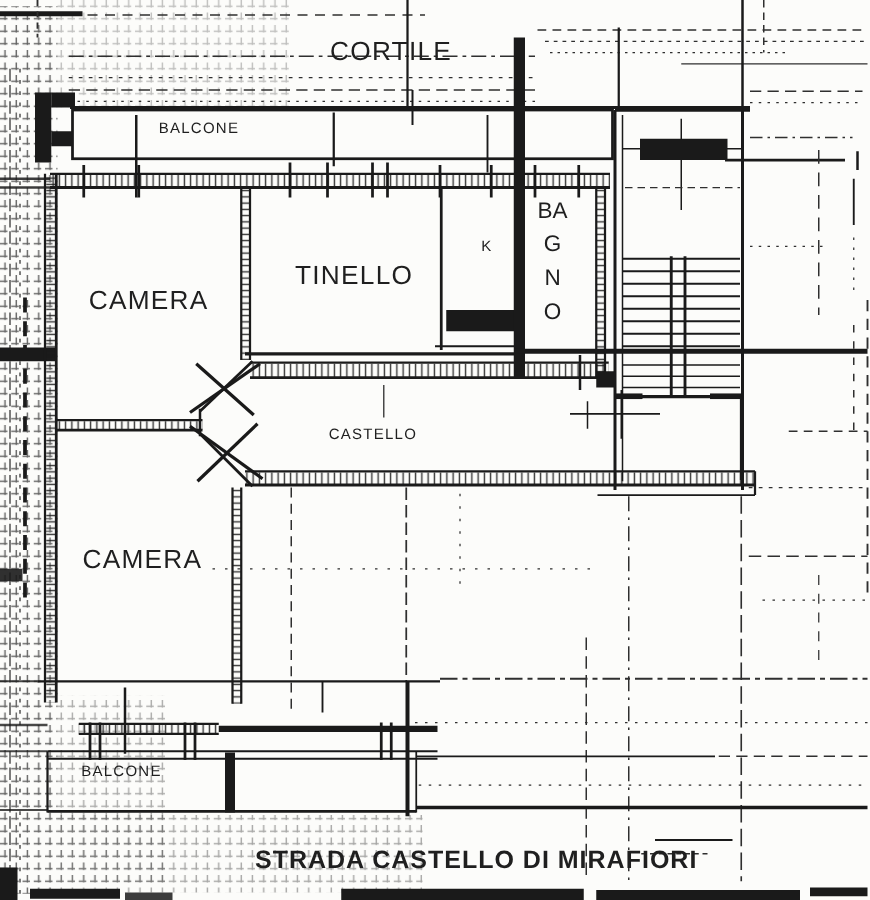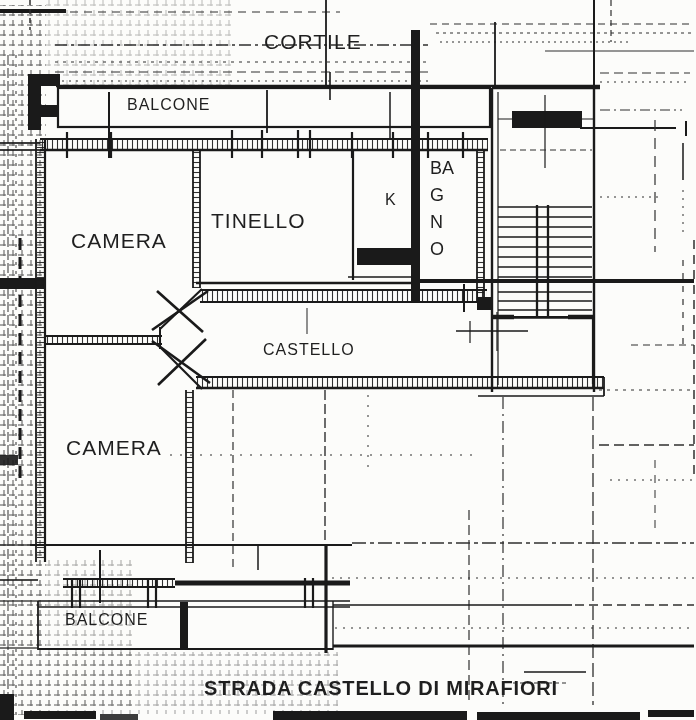--- a/index.html
+++ b/index.html
@@ -10,25 +10,25 @@
   }
   .stage svg{position:absolute;left:0;top:0;}
   svg .s{stroke:var(--ink);fill:none;stroke-linecap:butt;}
   svg .f{fill:var(--ink);stroke:none;}
   svg .n{stroke:#2f2f2f;fill:none;stroke-linecap:butt;}
   .lbl{
     position:absolute;color:#1f1f1f;font-size:21px;letter-spacing:1px;
     white-space:nowrap;line-height:1.1;
   }
   .lbl.vertical{
-    white-space:normal;word-break:break-all;width:24px;text-align:left;
+    white-space:normal;word-break:break-all;width:24px;text-align:center;
     line-height:27px;font-size:18px;letter-spacing:0;
   }
   .lbl.street{font-size:20px;letter-spacing:0.8px;}
-  .lbl.small{font-size:16px;}
+  .lbl.small{font-size:12px;}
 </style>
 </head>
 <body>
 
 <div class="stage">
 
 <svg width="696" height="720" viewBox="0 0 696 720">
   <defs>
     <pattern id="hatchV" width="5" height="12" patternUnits="userSpaceOnUse">
       <line x1="2.5" y1="0" x2="2.5" y2="12" stroke="#1a1a1a" stroke-width="1.1" opacity="0.9"></line>
@@ -260,21 +260,21 @@
     <rect class="f" x="100" y="714" width="38" height="6" opacity="0.85"></rect>
     <rect class="f" x="273" y="711" width="194" height="9"></rect>
     <rect class="f" x="477" y="712" width="163" height="8"></rect>
     <rect class="f" x="648" y="710" width="46" height="7"></rect>
   </g>
 </svg>
 
 <div class="lbl" style="left:264px;top:30px;">CORTILE</div>
 <div class="lbl small" style="left:127px;top:96px;">BALCONE</div>
 <div class="lbl" style="left:71px;top:229px;">CAMERA</div>
-<div class="lbl" style="left:211px;top:209px;">TINELLO</div>
+<div class="lbl" style="left:236px;top:209px;">TINELLO</div>
 <div class="lbl small" style="left:385px;top:191px;">K</div>
 <div class="lbl vertical" style="left:430px;top:155px;">BAGNO</div>
 <div class="lbl small" style="left:263px;top:341px;">CASTELLO</div>
 <div class="lbl" style="left:66px;top:436px;">CAMERA</div>
 <div class="lbl small" style="left:65px;top:611px;">BALCONE</div>
 <div class="lbl street" style="left:204px;top:677px;font-weight:bold;">STRADA CASTELLO DI MIRAFIORI</div>
 
 </div>
 
 </body></html>

